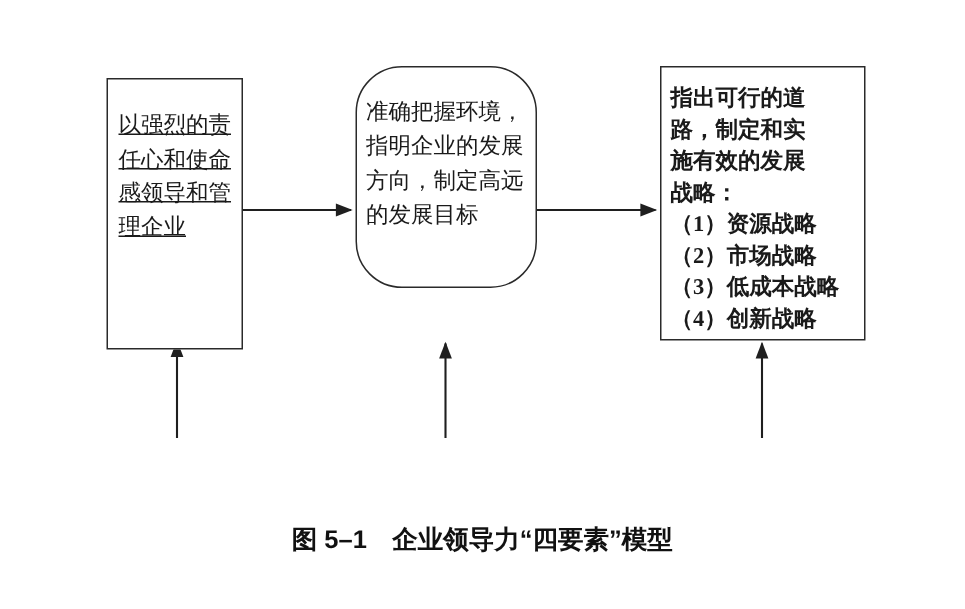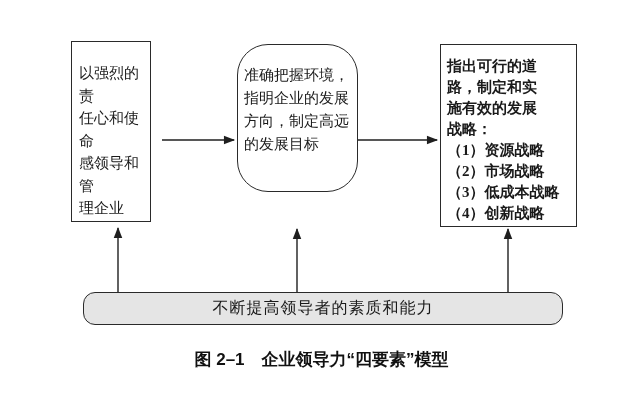--- a/index.html
+++ b/index.html
@@ -28,21 +28,21 @@
     position: absolute;
     box-sizing: border-box;
     border: 1.5px solid #2a2a2a;
     background: #ffffff;
   }
   .node-text {
     white-space: pre-line;
     font-size: 15px;
     color: #1a1a1a;
   }
-  .box1 { left: 71px;  top: 41px; width: 80px;  height: 181px; }
+  .box1 { left: 71px;  top: 52px; width: 91px;  height: 181px; text-decoration: underline; }
   .box1 .node-text { padding: 20px 3px 0 7px; line-height: 22.5px; }
   .box2 { left: 237px; top: 44px; width: 121px; height: 148px; border-radius: 31px; }
   .box2 .node-text { padding: 19px 2px 0 6px; line-height: 23px; }
   .box3 { left: 440px; top: 44px; width: 137px; height: 183px; font-weight: bold; }
   .box3 .node-text { padding: 11px 2px 0 6px; line-height: 21px; }
   .base-box {
     position: absolute;
     box-sizing: border-box;
     left: 83px;
     top: 292px;
@@ -108,19 +108,16 @@
     <div class="node-text">指出可行的道
 路，制定和实
 施有效的发展
 战略：
 （1）资源战略
 （2）市场战略
 （3）低成本战略
 （4）创新战略</div>
   </div>
 
-  <div class="base-box">
-    <span class="base-text">不断提高领导者的素质和能力</span>
-  </div>
 
-  <div class="caption">图 2–1　企业领导力“四要素”模型</div>
+  <div class="caption">图 5–1　企业领导力“四要素”模型</div>
 
 </div>
 
 </body></html>

